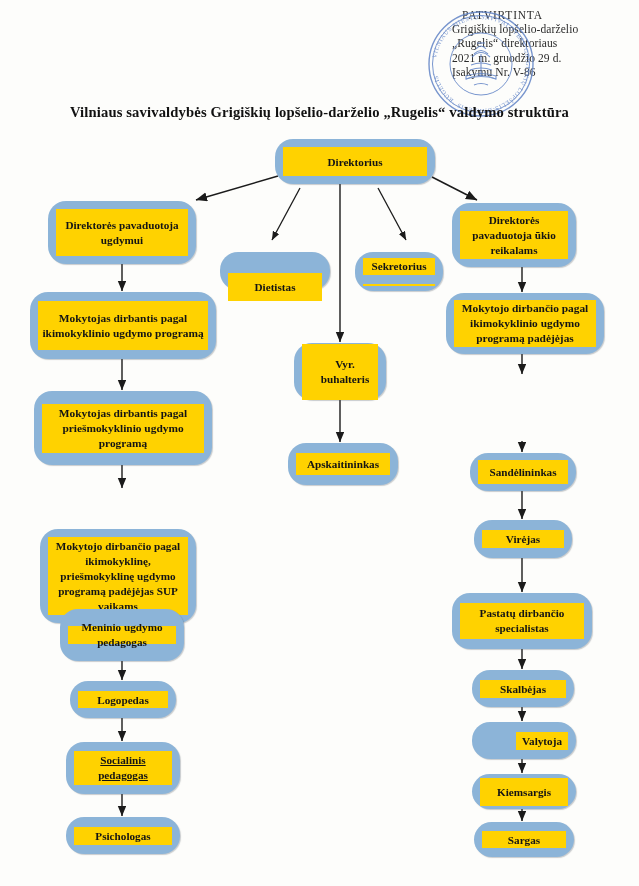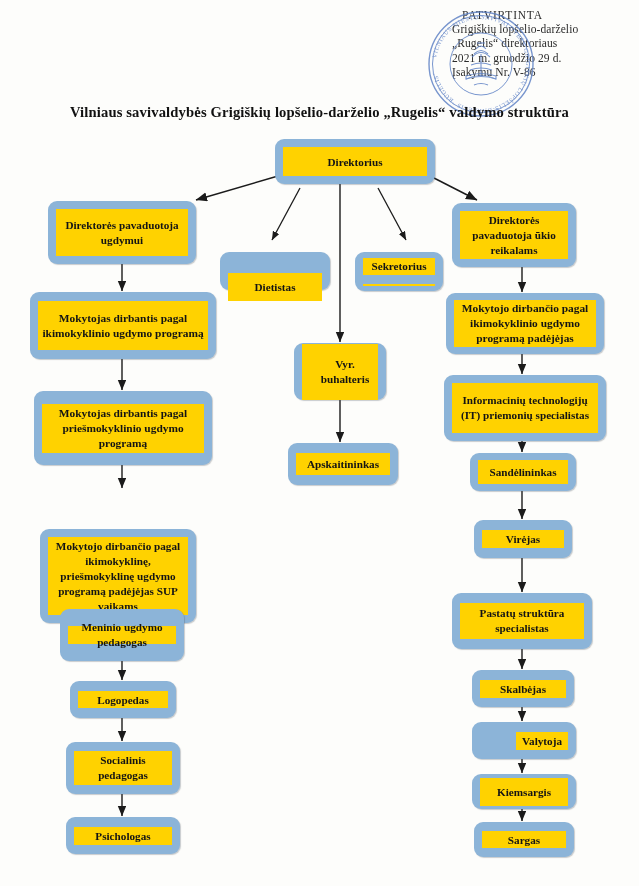--- a/index.html
+++ b/index.html
@@ -37,21 +37,21 @@
     position:absolute;left:0;right:0;top:104px;
     text-align:center;
     font-size:14.6px;font-weight:bold;
     letter-spacing:.15px;
   }
 
   
   .node{
     position:absolute;
     background:#8CB4D8;
-    border-radius:9px;
+    border-radius:18px;
     box-shadow:1px 1px 1px rgba(80,90,100,.30);
     display:flex;align-items:center;justify-content:center;
     box-sizing:border-box;
   }
   .node .fill{
     background:#FFD200;
     width:calc(100% - 16px);
     display:flex;align-items:center;justify-content:center;
     text-align:center;
     font-weight:bold;
@@ -183,61 +183,58 @@
   </div>
 
   <div class="node tall big" style="left:446px;top:293px;width:158px;height:61px;">
     <div class="fill" style="height:47px;">Mokytojo dirbančio pagal ikimokyklinio ugdymo programą padėjėjas</div>
   </div>
 
   <div class="node tall big" style="left:34px;top:391px;width:178px;height:74px;">
     <div class="fill" style="height:49px;">Mokytojas dirbantis pagal priešmokyklinio ugdymo programą</div>
   </div>
 
-  <div class="node tall" style="left:444px;top:375px;width:162px;height:66px;">
-    <div class="fill" style="height:50px;">Informacinių technologijų (IT) priemonių specialistas</div>
-  </div>
 
   <div class="node" style="left:288px;top:443px;width:110px;height:42px;">
     <div class="fill" style="height:22px;">Apskaitininkas</div>
   </div>
 
   <div class="node" style="left:470px;top:453px;width:106px;height:38px;">
     <div class="fill" style="height:24px;">Sandėlininkas</div>
   </div>
 
   <div class="node tall" style="left:40px;top:489px;width:156px;height:94px;margin-top:40px;">
     <div class="fill" style="height:78px;">Mokytojo dirbančio pagal ikimokyklinę, priešmokyklinę ugdymo programą padėjėjas SUP vaikams</div>
   </div>
 
   <div class="node" style="left:474px;top:520px;width:98px;height:38px;">
     <div class="fill" style="height:18px;">Virėjas</div>
   </div>
 
   <div class="node tall" style="left:452px;top:593px;width:140px;height:56px;">
-    <div class="fill" style="height:36px;">Pastatų struktūra specialistas</div>
+    <div class="fill" style="height:36px;">Pastatų dirbančio specialistas</div>
   </div>
 
   <div class="node tall" style="left:60px;top:609px;width:124px;height:52px;">
     <div class="fill" style="height:18px;">Meninio ugdymo pedagogas</div>
   </div>
 
   <div class="node" style="left:472px;top:670px;width:102px;height:37px;">
     <div class="fill" style="height:18px;">Skalbėjas</div>
   </div>
 
   <div class="node" style="left:70px;top:681px;width:106px;height:37px;">
     <div class="fill" style="height:17px;">Logopedas</div>
   </div>
 
   <div class="node" style="left:472px;top:722px;width:104px;height:37px;padding-left:36px;">
     <div class="fill" style="height:18px;">Valytoja</div>
   </div>
 
-  <div class="node tall" style="left:66px;top:742px;width:114px;height:52px;">
+  <div class="node tall" style="left:66px;top:742px;width:114px;height:52px;text-decoration:underline;">
     <div class="fill" style="height:34px;">Socialinis pedagogas</div>
   </div>
 
   <div class="node" style="left:472px;top:774px;width:104px;height:35px;">
     <div class="fill" style="height:28px;">Kiemsargis</div>
   </div>
 
   <div class="node" style="left:66px;top:817px;width:114px;height:37px;">
     <div class="fill" style="height:18px;">Psichologas</div>
   </div>

